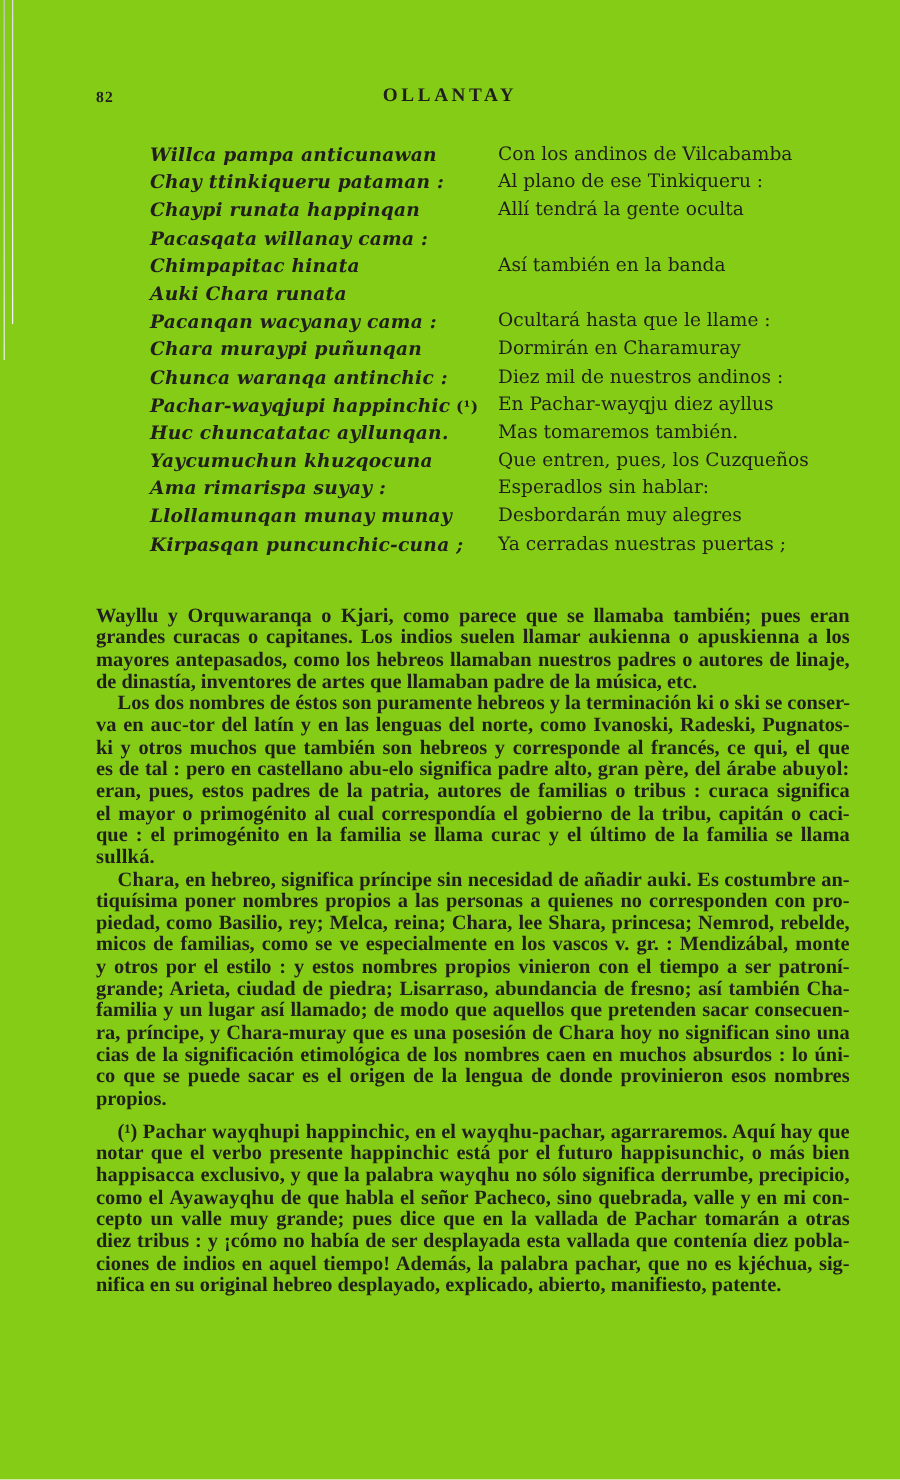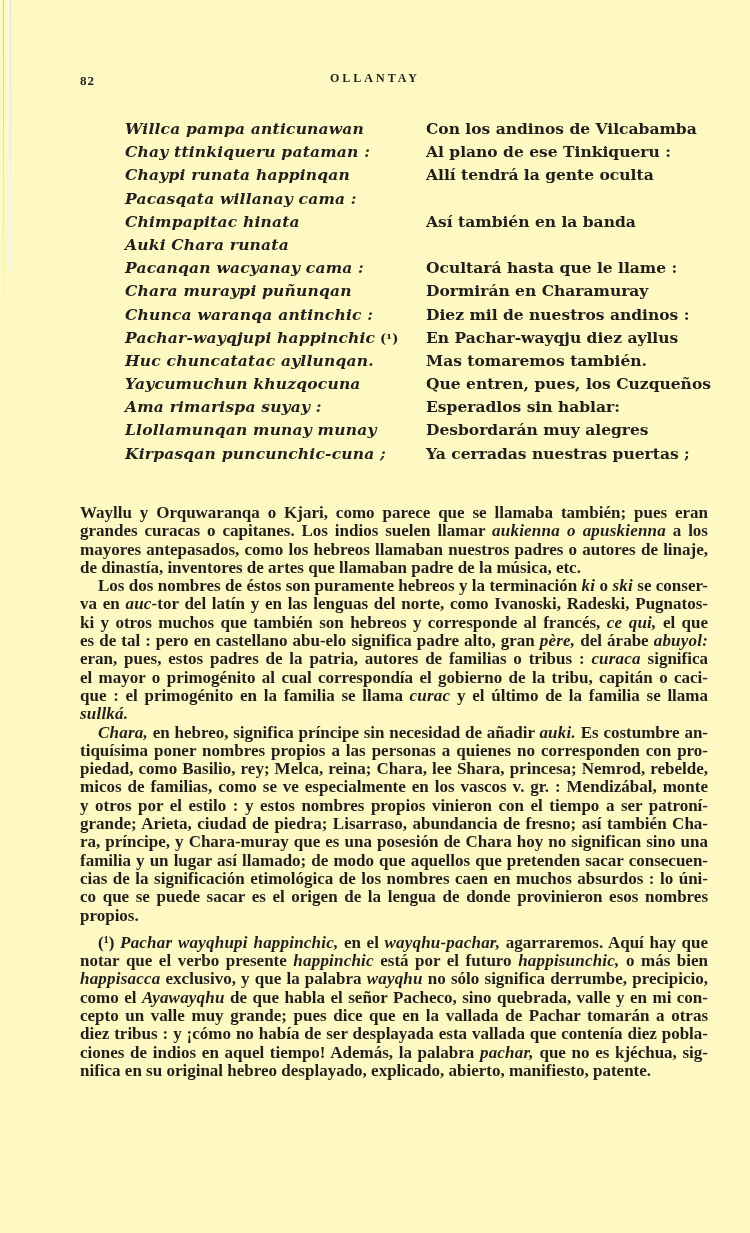--- a/index.html
+++ b/index.html
@@ -1,73 +1,72 @@
 <!DOCTYPE html>
 <html><head>
 <meta charset="utf-8">
 <style>
   html,body{margin:0;padding:0;background:#ffffff;}
   .page{
     position:relative;
     width:750px;height:1233px;
-    background:#fef9c3;
+    background:#84cc16;
     overflow:hidden;
     font-family:"Liberation Serif", serif;
     color:#211f1c;
   }
   
   .scan-edge{position:absolute;top:0;width:1px;pointer-events:none;}
   .scan-edge-1{left:3px;height:300px;background:linear-gradient(#c9c9c9,#efefef);}
   .scan-edge-2{left:10px;height:270px;background:linear-gradient(#dedede,#f5f5f5);}
 
   
   .pageno{
     position:absolute;left:80px;top:73px;
     font-size:13px;font-weight:bold;letter-spacing:1px;
   }
   .head-title{
     position:absolute;left:0;right:0;top:71px;
     text-align:center;
-    font-size:12px;font-weight:bold;letter-spacing:3px;
+    font-size:16px;font-weight:bold;letter-spacing:3px;
   }
 
   
   .verse{position:absolute;top:117px;left:125px;right:50px;}
   .vrow{display:flex;height:23.2px;line-height:23.2px;}
   .vq{
     flex:0 0 290px;
     font-family:"DejaVu Serif", serif;
     font-style:italic;font-weight:bold;
     font-size:15.5px;letter-spacing:.2px;
     white-space:nowrap;
   }
   .vq .mk{font-style:normal;font-size:13px;}
   .vs{
     flex:1;
     font-family:"DejaVu Serif", serif;
-    font-weight:bold;font-size:15.5px;
+    font-weight:normal;font-size:15.5px;
     white-space:nowrap;
-    margin-left:11px;
   }
 
   
   .prose{position:absolute;top:504px;left:80px;width:628px;}
   .para{margin:0;}
   .para.gap{margin-top:9px;}
   .pline{
     height:18.3px;line-height:18.3px;
     font-weight:bold;font-size:17px;
     text-align:justify;
     text-align-last:justify;
     white-space:nowrap;
     overflow:visible;
   }
   .pline.last{text-align-last:left;}
   .para.indent .pline:first-child{padding-left:18px;}
-  .pline .it{font-style:italic;letter-spacing:.2px;margin-top:32px;}
+  .pline .it{letter-spacing:.2px;margin-top:32px;}
 </style>
 </head>
 <body>
 
 <div class="page">
   <div class="scan-edge scan-edge-1"></div>
   <div class="scan-edge scan-edge-2"></div>
 
   <span class="pageno">82</span>
   <span class="head-title">OLLANTAY</span>
@@ -150,22 +149,22 @@
         <div class="pline"><span>que : el primogénito en la familia se llama </span><span class="it">curac</span><span> y el último de la familia se llama</span></div>
         <div class="pline last"><span class="it">sullká.</span></div>
       </div>
       <div class="para indent">
         <div class="pline"><span class="it">Chara,</span><span> en hebreo, significa príncipe sin necesidad de añadir </span><span class="it">auki.</span><span> Es costumbre an-</span></div>
         <div class="pline"><span>tiquísima poner nombres propios a las personas a quienes no corresponden con pro-</span></div>
         <div class="pline"><span>piedad, como Basilio, rey; Melca, reina; Chara, lee Shara, princesa; Nemrod, rebelde,</span></div>
         <div class="pline"><span>micos de familias, como se ve especialmente en los vascos v. gr. : Mendizábal, monte</span></div>
         <div class="pline"><span>y otros por el estilo : y estos nombres propios vinieron con el tiempo a ser patroní-</span></div>
         <div class="pline"><span>grande; Arieta, ciudad de piedra; Lisarraso, abundancia de fresno; así también Cha-</span></div>
+        <div class="pline"><span>familia y un lugar así llamado; de modo que aquellos que pretenden sacar consecuen-</span></div>
         <div class="pline"><span>ra, príncipe, y Chara-muray que es una posesión de Chara hoy no significan sino una</span></div>
-        <div class="pline"><span>familia y un lugar así llamado; de modo que aquellos que pretenden sacar consecuen-</span></div>
         <div class="pline"><span>cias de la significación etimológica de los nombres caen en muchos absurdos : lo úni-</span></div>
         <div class="pline"><span>co que se puede sacar es el origen de la lengua de donde provinieron esos nombres</span></div>
         <div class="pline last"><span>propios.</span></div>
       </div>
       <div class="para indent gap">
         <div class="pline"><span>(¹) </span><span class="it">Pachar wayqhupi happinchic,</span><span> en el </span><span class="it">wayqhu-pachar,</span><span> agarraremos. Aquí hay que</span></div>
         <div class="pline"><span>notar que el verbo presente </span><span class="it">happinchic</span><span> está por el futuro </span><span class="it">happisunchic,</span><span> o más bien</span></div>
         <div class="pline"><span class="it">happisacca</span><span> exclusivo, y que la palabra </span><span class="it">wayqhu</span><span> no sólo significa derrumbe, precipicio,</span></div>
         <div class="pline"><span>como el </span><span class="it">Ayawayqhu</span><span> de que habla el señor Pacheco, sino quebrada, valle y en mi con-</span></div>
         <div class="pline"><span>cepto un valle muy grande; pues dice que en la vallada de Pachar tomarán a otras</span></div>

